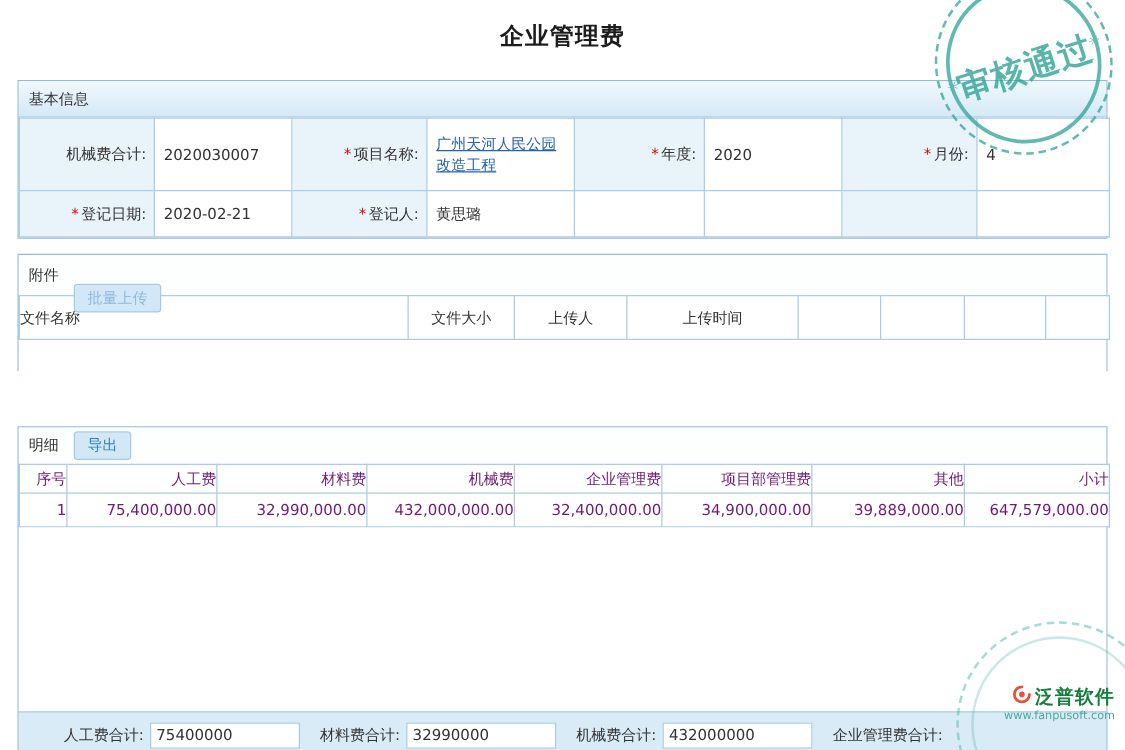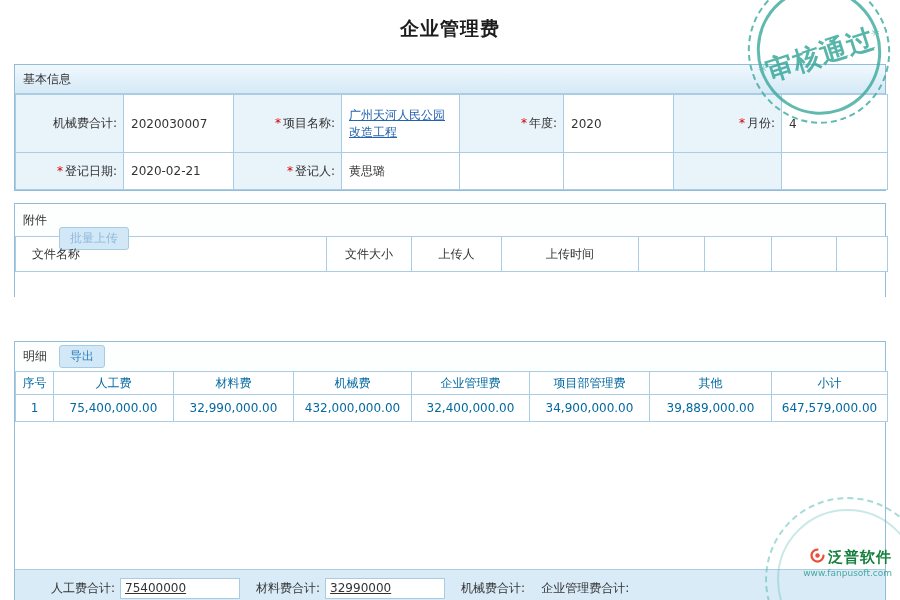--- a/index.html
+++ b/index.html
@@ -23,34 +23,34 @@
   .lbl { background:#e8f3fa; text-align:right; padding:4px 6px; color:#333; }
   .val { background:#fff; text-align:left; padding:4px 7px; color:#333; }
   .row1 td { height:58px; }
   .row2 td { height:37px; }
   .req { color:#d40000; margin-right:2px; }
   .link { color:#2563b0; text-decoration:underline; cursor:pointer; }
 
   
   #attachments { top:203px; height:94px; }
   .att-table td { height:35px; background:#fff; text-align:center; color:#333; }
-  .att-table td.first { text-align:left; padding-left:16px; }
+  .att-table td.first { text-align:left; }
   .att-body { height:46px; background:#fff; }
 
   
   #details { top:341px; height:266px; display:flex; flex-direction:column; }
-  .det-table td { text-align:center; background:#fff; color:#0369a1; }
+  .det-table td { text-align:right; background:#fff; color:#701a75; }
   .det-table .hdr td { height:23px; }
   .det-table .data td { height:27px; }
   .det-filler { flex:1; background:#fff; }
   .totals-bar { height:37px; background:#d9ebf7; border-top:1px solid #aacde5;
                 display:flex; align-items:center; gap:16px; padding:0 8px 0 36px; }
   .total-group { display:flex; align-items:center; gap:5px; font-size:12px; white-space:nowrap; }
   .total-input { width:120px; height:21px; border:1px solid #a9cce4; background:#fff;
-                 font-size:12px; padding:0 4px; font-family:inherit; color:#333;text-decoration:underline; }
+                 font-size:12px; padding:0 4px; font-family:inherit; color:#333; }
 
   .btn { display:inline-flex; align-items:center; justify-content:center; border:1px solid #a6cbe5;
          background:#d2e8f7; border-radius:3px; font-size:12px; padding:2px 10px; cursor:pointer;
          font-family:inherit; }
   .btn-upload { color:#8fb9dd;margin-top:37px; }
   .btn-export { color:#2e7fc0;text-align:center; }
 
   
   .stamp { position:absolute; top:-22px; right:10px; width:142px; height:146px;
            transform:rotate(-18deg); opacity:.8; pointer-events:none; z-index:4; }
@@ -216,20 +216,21 @@
       <div class="total-group">
         <span>人工费合计:</span>
         <input class="total-input" readonly="" value="75400000" style="">
       </div>
       <div class="total-group">
         <span>材料费合计:</span>
         <input class="total-input" readonly="" value="32990000" style="">
       </div>
       <div class="total-group">
         <span>机械费合计:</span>
+        <input class="total-input" readonly="" value="432000000" style="">
       </div>
       <div class="total-group">
         <span>企业管理费合计:</span>
       </div>
     </div>
   </section>
 
   <div class="stamp-faint">
     <div class="stamp-faint-inner"></div>
   </div>

